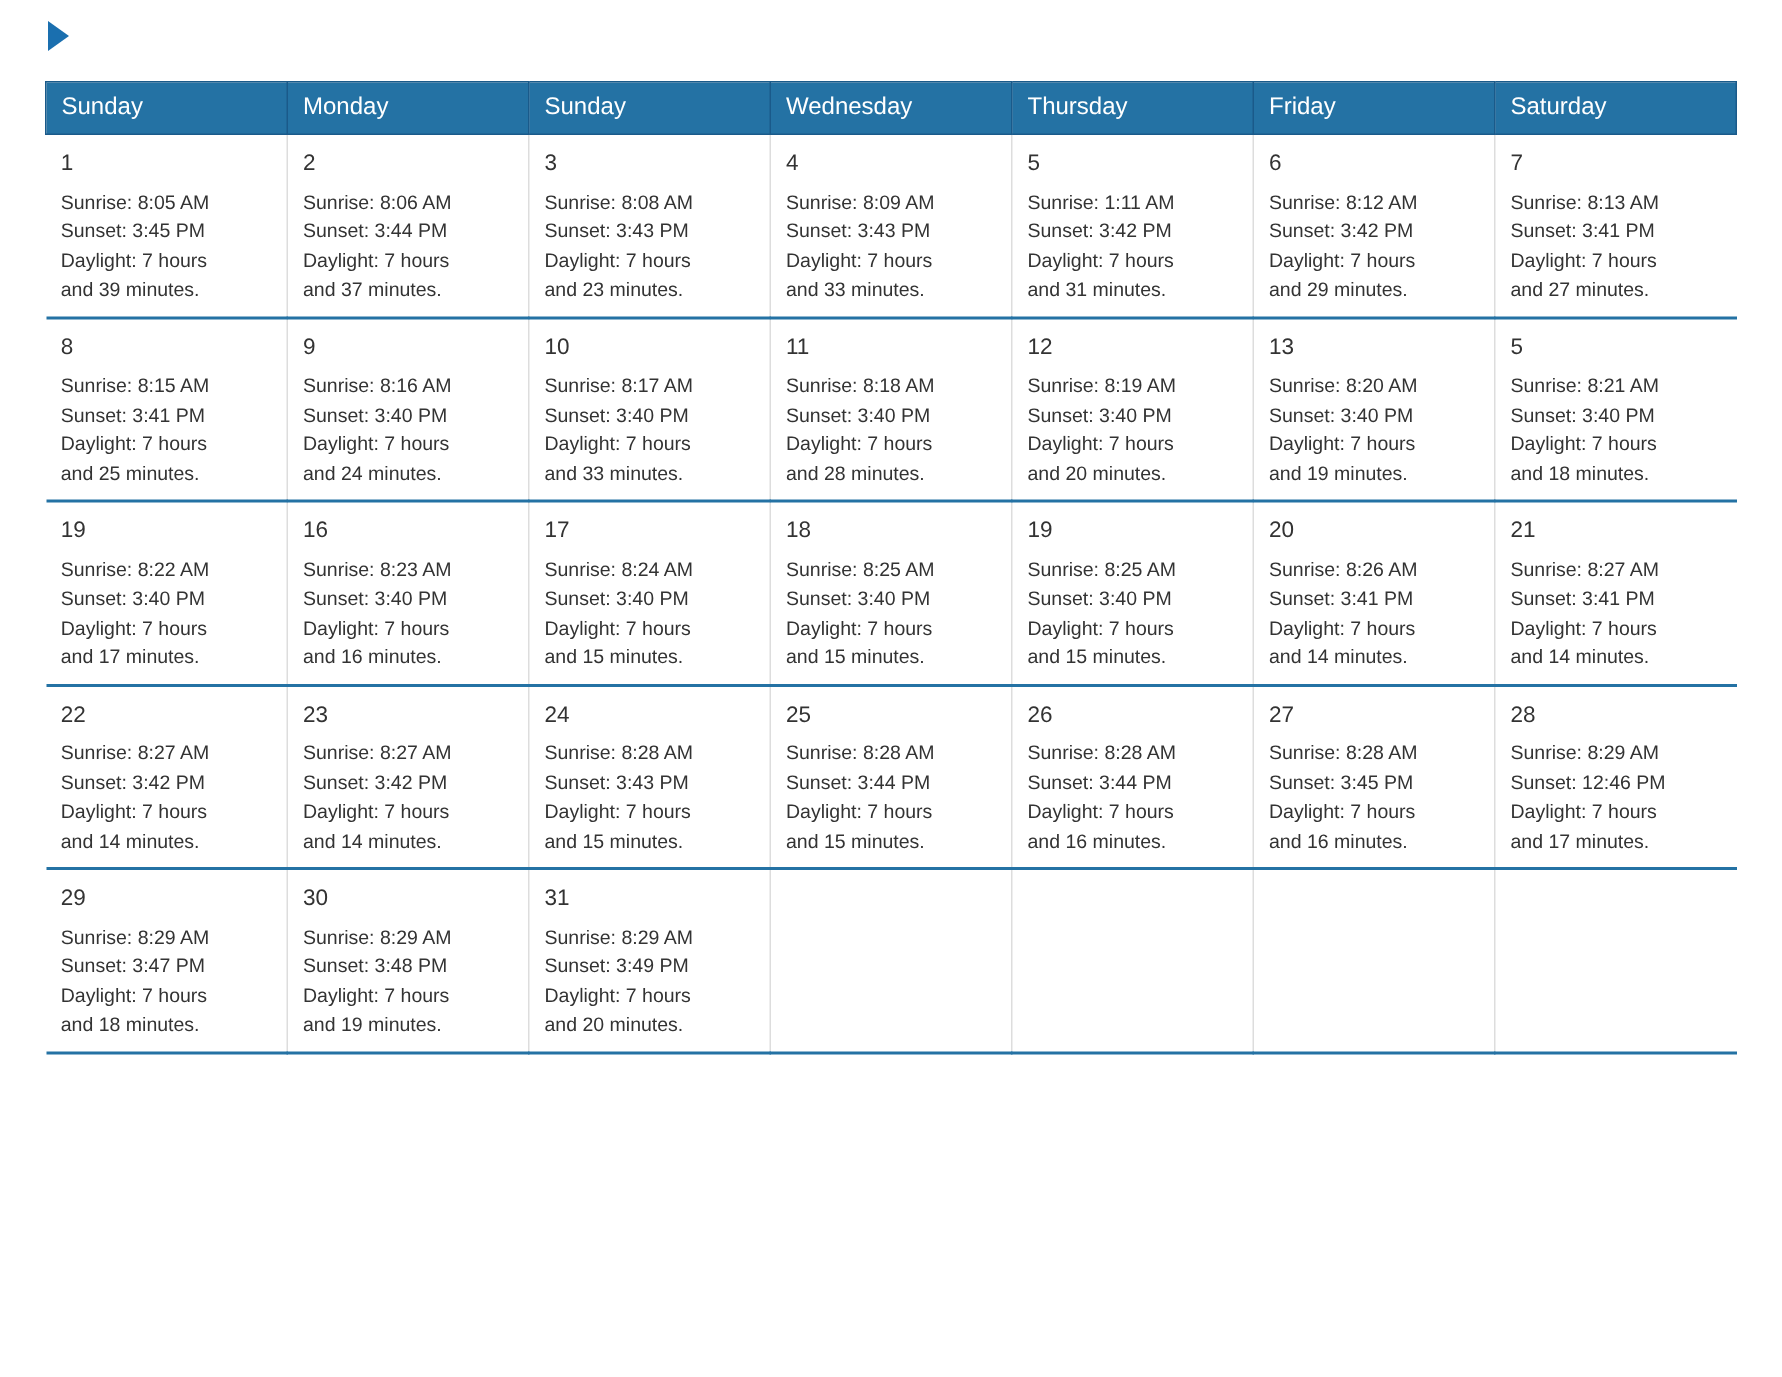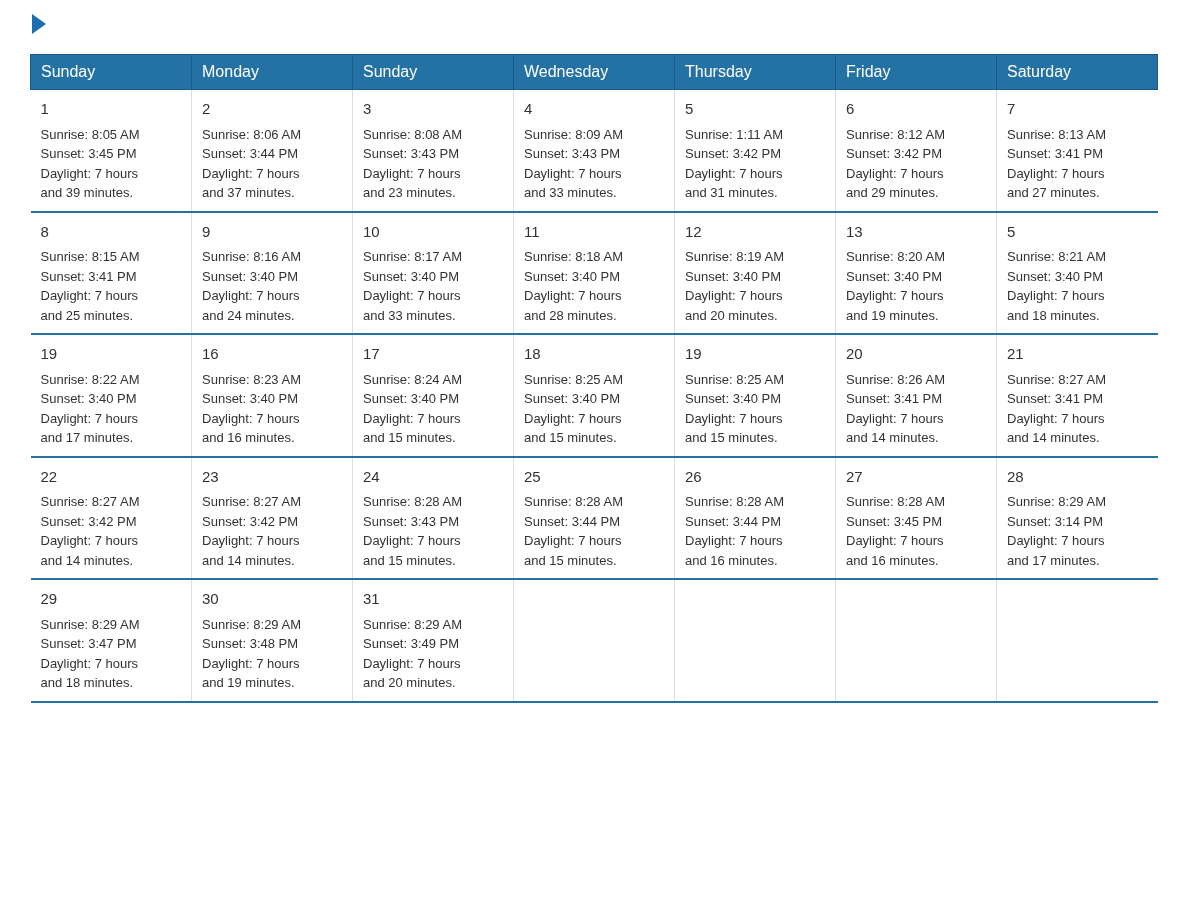--- a/index.html
+++ b/index.html
@@ -320,21 +320,21 @@
         <td>
         <span class="day-number">27</span>
         <span class="day-info">Sunrise: 8:28 AM</span><br>
         <span class="day-info">Sunset: 3:45 PM</span><br>
         <span class="day-info">Daylight: 7 hours</span><br>
         <span class="day-info">and 16 minutes.</span>
       </td>
         <td>
         <span class="day-number">28</span>
         <span class="day-info">Sunrise: 8:29 AM</span><br>
-        <span class="day-info">Sunset: 3:14 PM</span><br>
+        <span class="day-info">Sunset: 12:46 PM</span><br>
         <span class="day-info">Daylight: 7 hours</span><br>
         <span class="day-info">and 17 minutes.</span>
       </td>
       </tr>
       <tr>
         <td>
         <span class="day-number">29</span>
         <span class="day-info">Sunrise: 8:29 AM</span><br>
         <span class="day-info">Sunset: 3:47 PM</span><br>
         <span class="day-info">Daylight: 7 hours</span><br>

